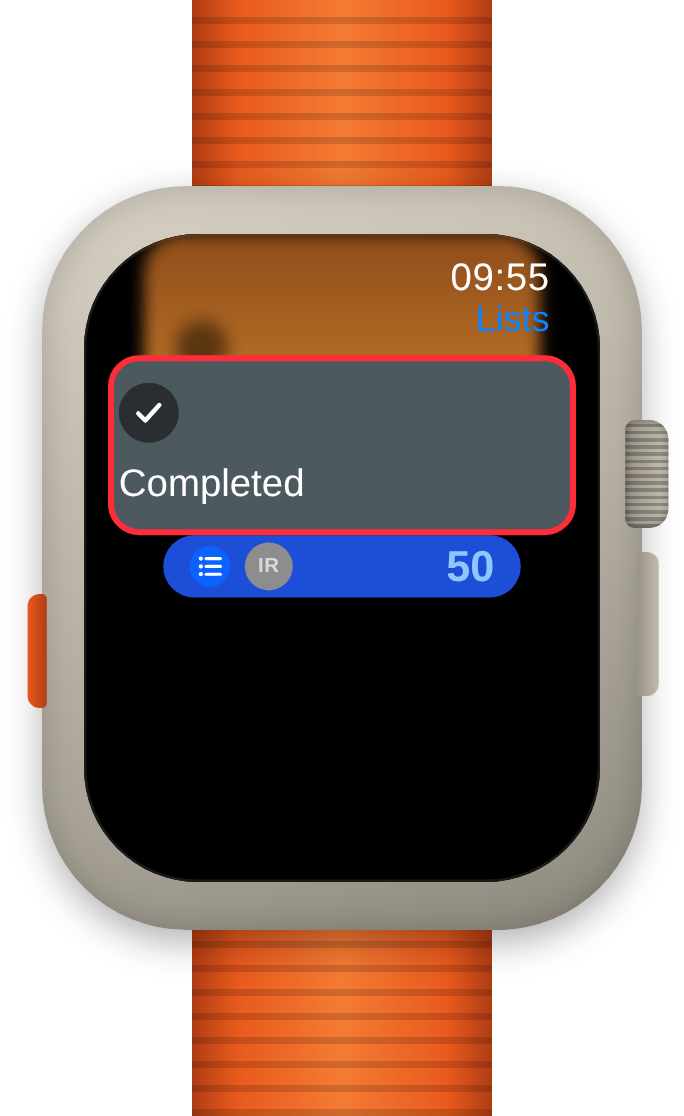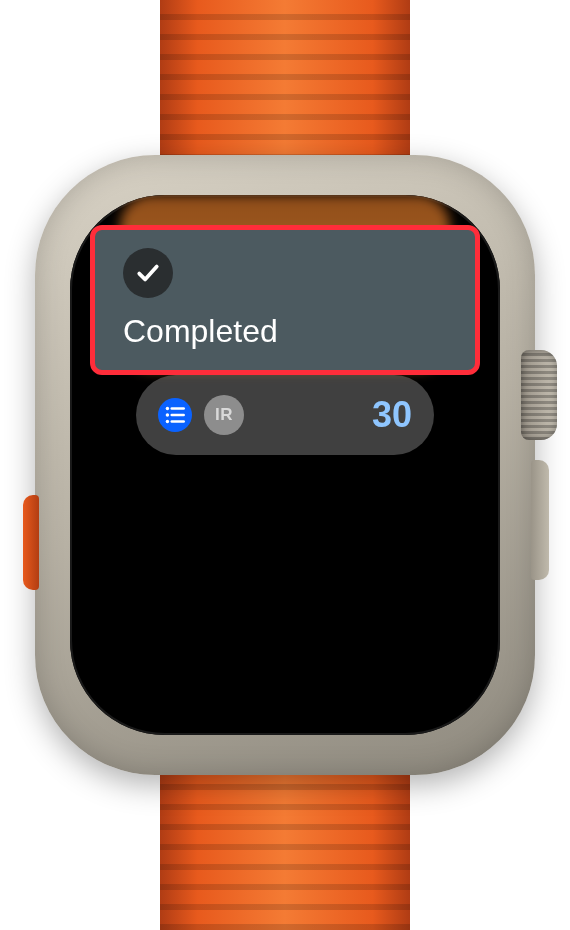--- a/index.html
+++ b/index.html
@@ -154,22 +154,22 @@
     filter: blur(1.5px);
   }
 
   .status { position:relative; z-index:3; }
 
   
   .card-completed {
     position: relative;
     margin-top: 12px;
     background: #4c5a60;
-    border-radius: 12px;
-    padding: 18px 20px 20px 28px;
+    border-radius: 26px;
+    padding: 18px 20px 20px 4px;
     border: 5px solid #ff2d3a;
     z-index:2;
     min-height: 150px;
     display:flex;
     flex-direction:column;
     justify-content:space-between;
   }
   .check-circle {
     width: 50px;
     height: 50px;
@@ -191,23 +191,23 @@
   .section-header {
     font-size: 30px;
     font-weight: 500;
     margin: 30px 4px 14px 4px;
     color: #fff;
   }
 
   
   .list-pill {
     margin: 0 46px;
-    background: #404040;
+    background: #1d4ed8;
     border-radius: 40px;
-    height: 80px;
+    height: 52px;
     display:flex;
     align-items:center;
     padding: 0 22px;
     gap: 12px;
   }
   .pill-icon {
     width: 34px; height: 34px;
     border-radius: 50%;
     background: #0a62ff;
     display:flex; align-items:center; justify-content:center;
@@ -243,20 +243,24 @@
   <div class="side-button"></div>
   <div class="action-button"></div>
 
   <div class="screen">
 
     <div class="prev-card">
       <div class="prev-icon"></div>
       <span class="prev-label">Flagged</span>
     </div>
 
+    <div class="status">
+      <div class="time">09:55</div>
+      <div class="title">Lists</div>
+    </div>
 
     <div class="card-completed">
       <div class="check-circle">
         <svg viewBox="0 0 24 24" fill="none" stroke="#fff" stroke-width="3.2" stroke-linecap="round" stroke-linejoin="round">
           <polyline points="4.5 12.5 9.5 17.5 19.5 6.5"></polyline>
         </svg>
       </div>
       <div class="card-label">Completed</div>
     </div>
 
@@ -268,17 +272,17 @@
           <line x1="9" y1="6" x2="20" y2="6"></line>
           <circle cx="5" cy="12" r="1.6" fill="#fff" stroke="none"></circle>
           <line x1="9" y1="12" x2="20" y2="12"></line>
           <circle cx="5" cy="18" r="1.6" fill="#fff" stroke="none"></circle>
           <line x1="9" y1="18" x2="20" y2="18"></line>
         </svg>
       </div>
       <div class="avatar">
         <span>IR</span>
       </div>
-      <div class="pill-count">30</div>
+      <div class="pill-count">50</div>
     </div>
 
   </div>
 </div>
 
 </body></html>

